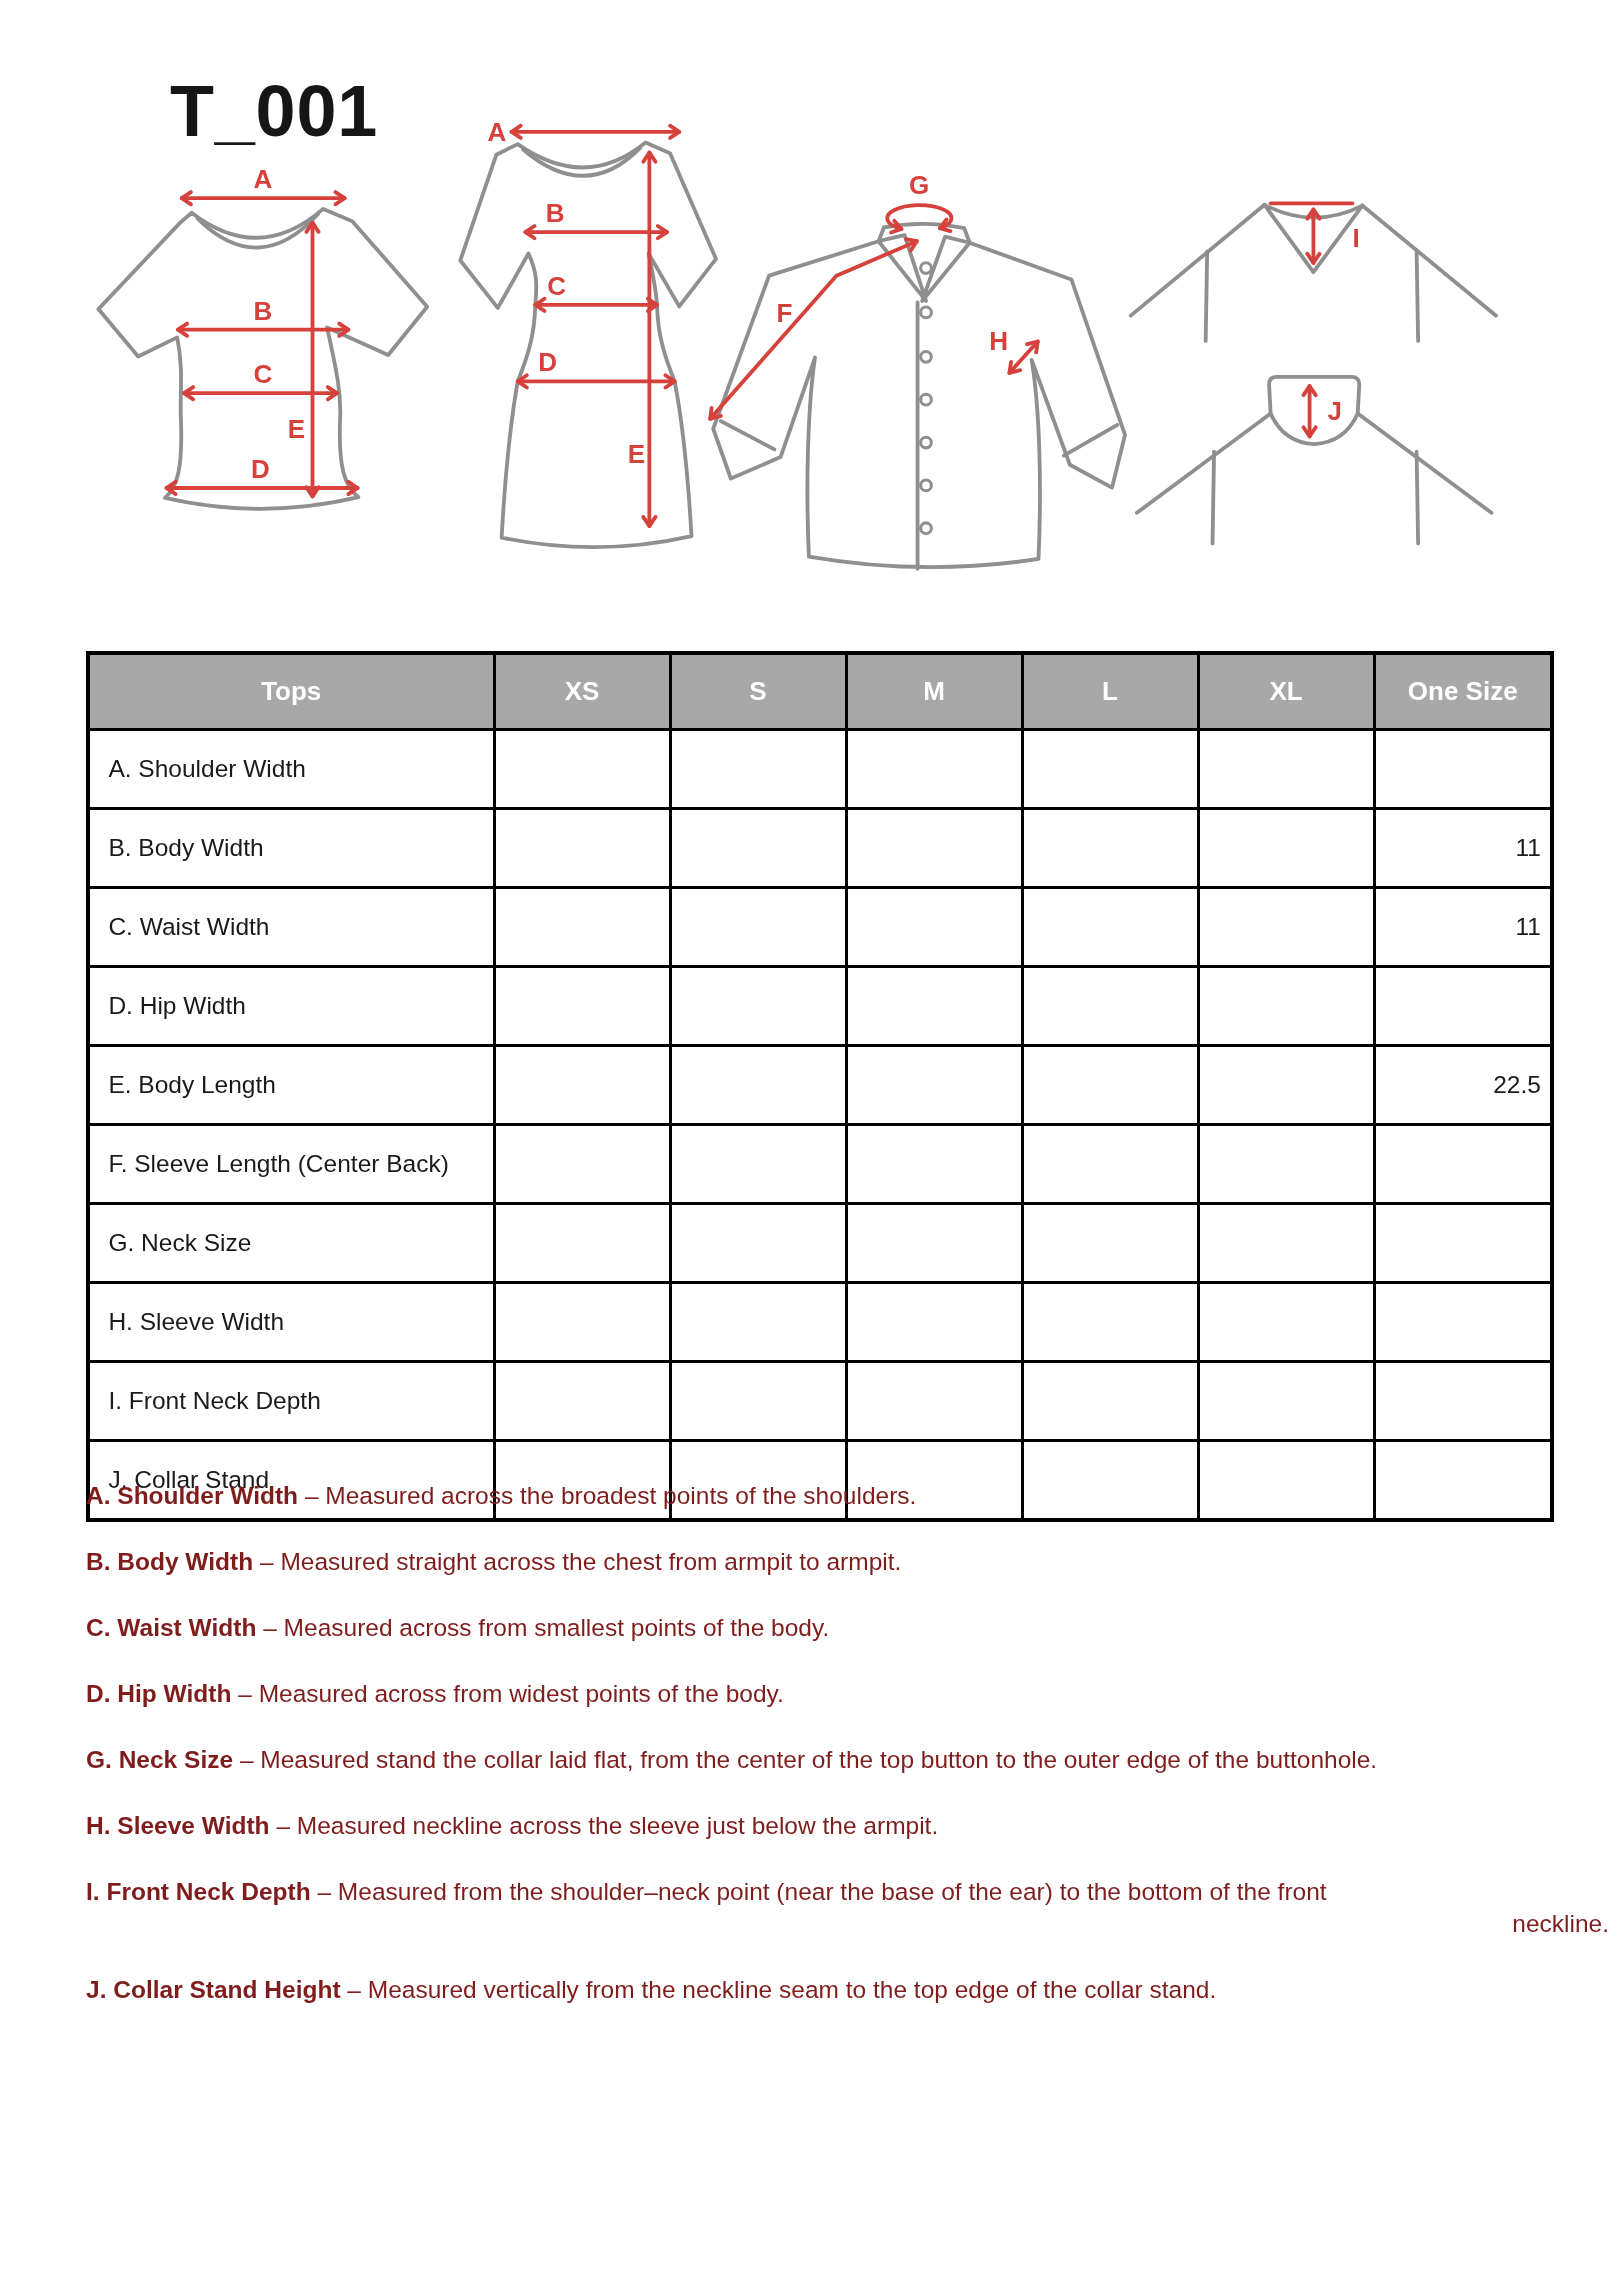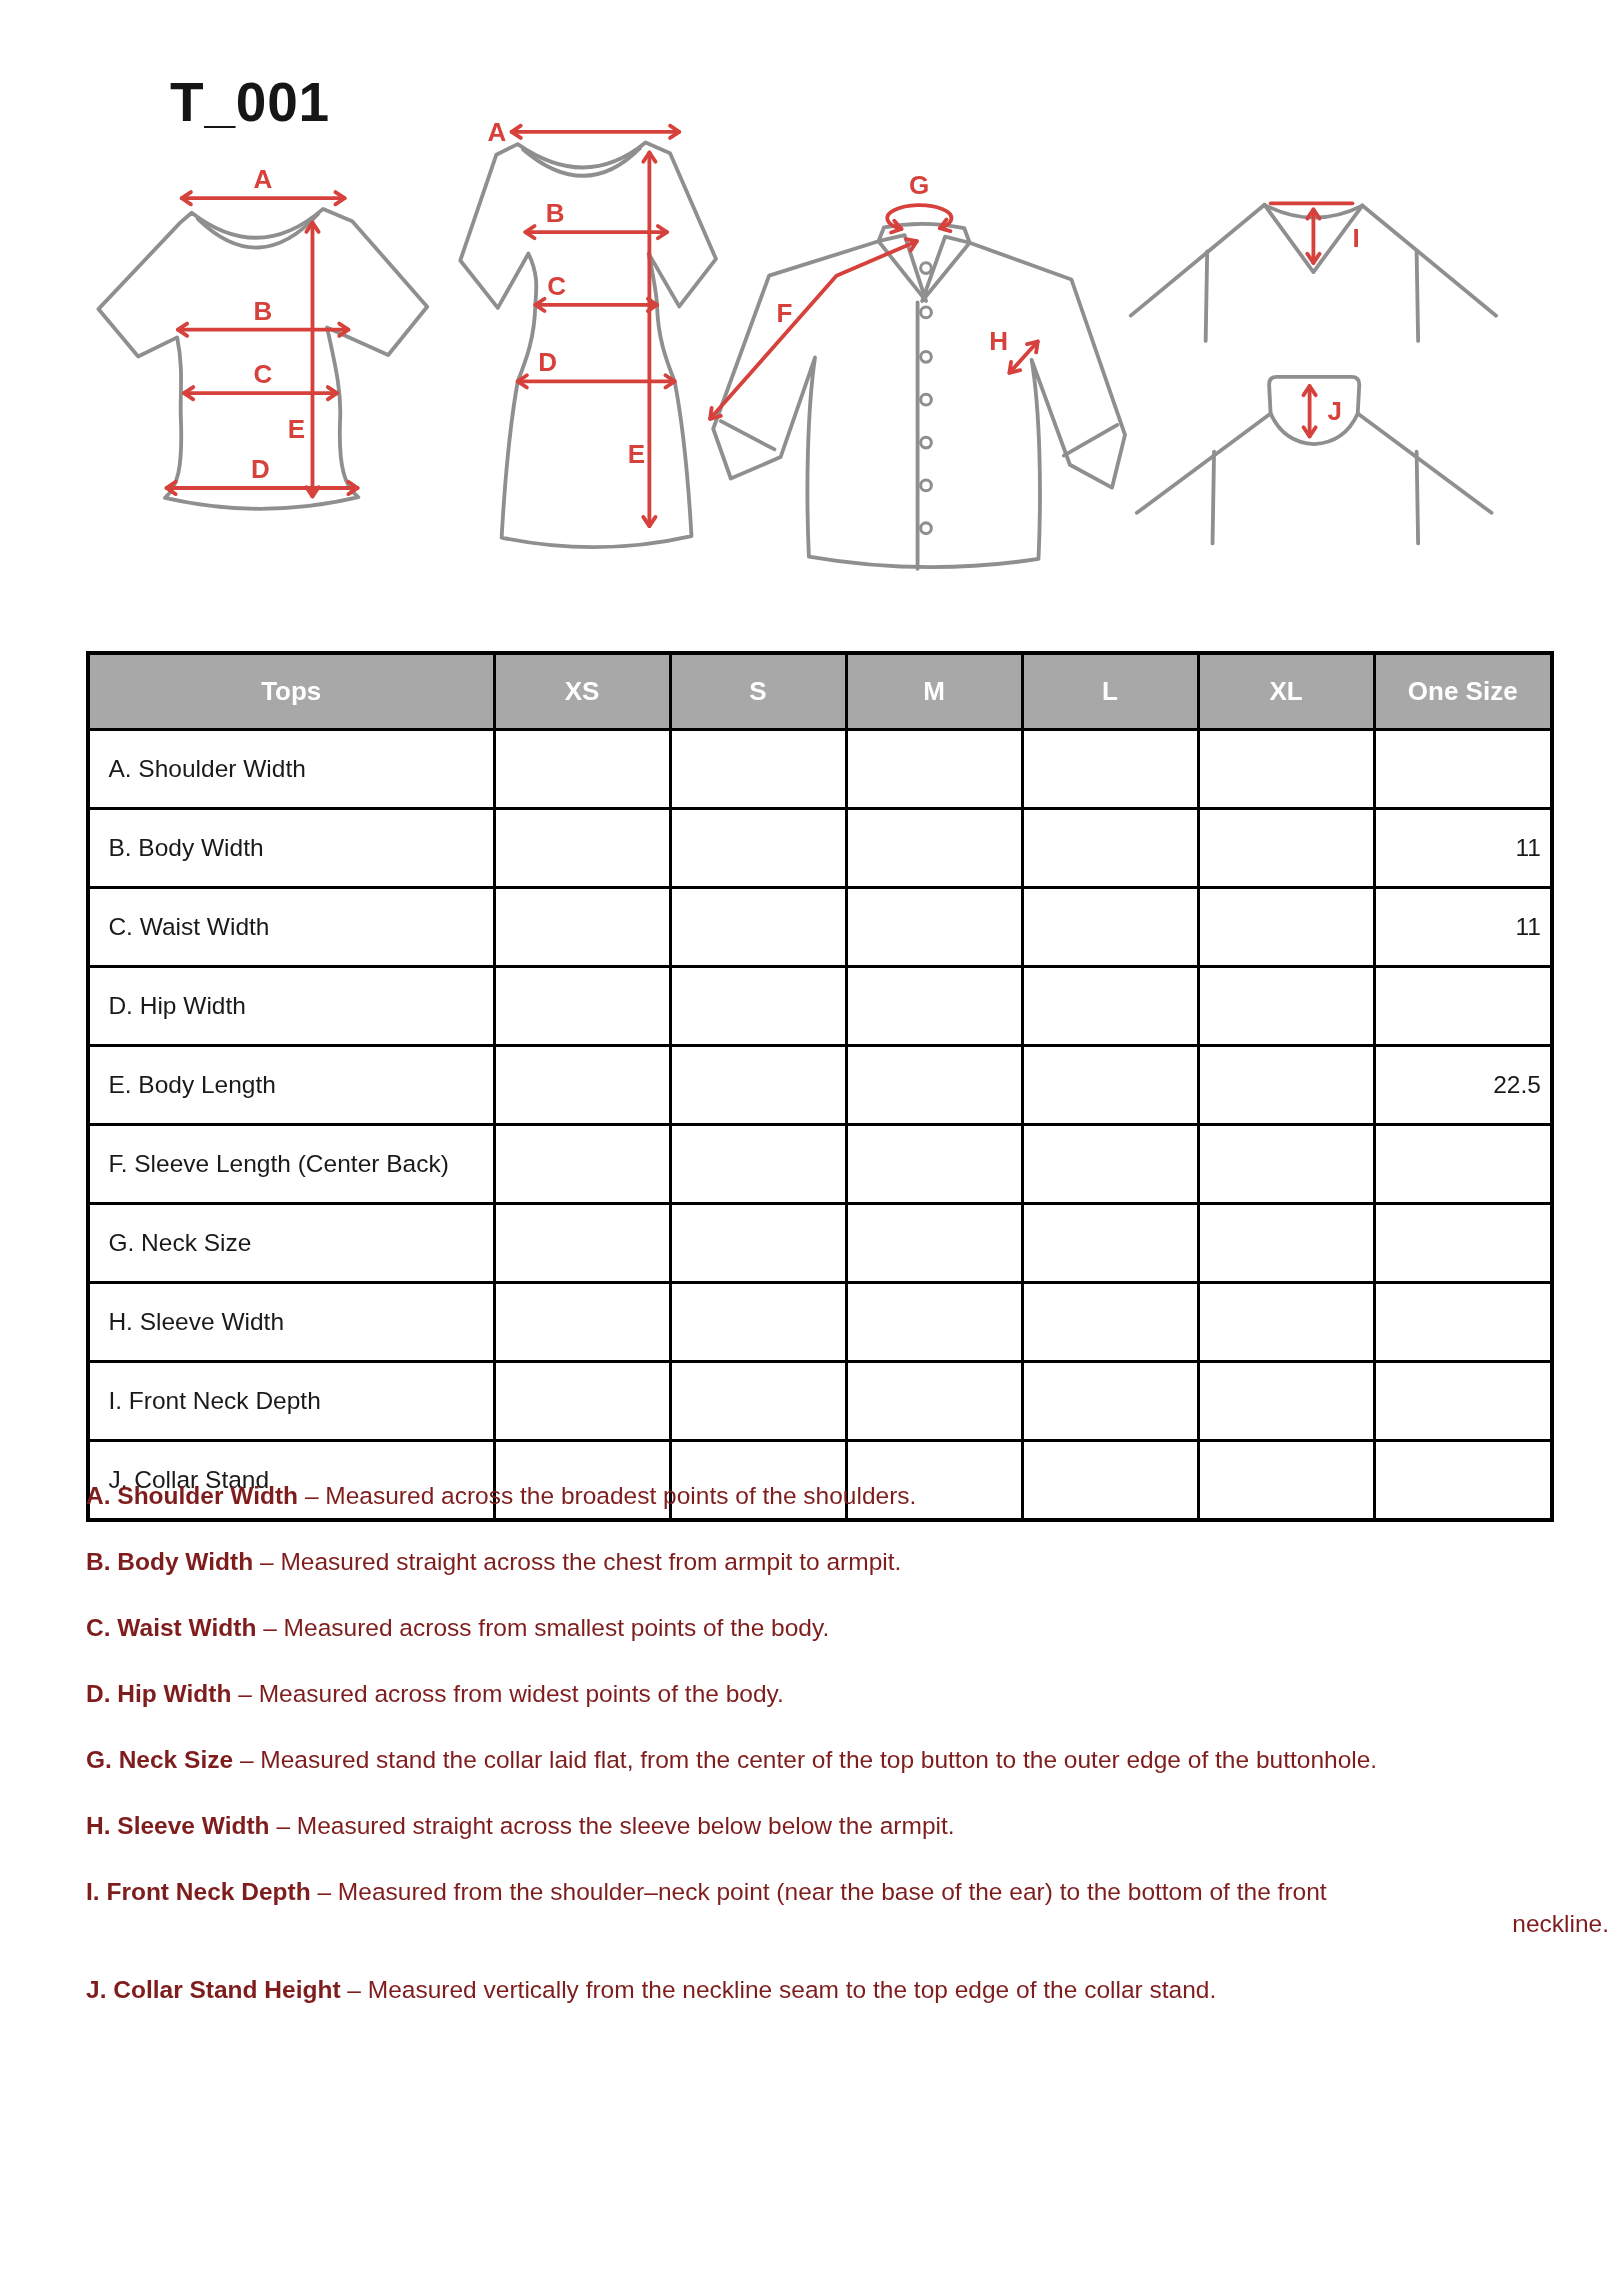--- a/index.html
+++ b/index.html
@@ -8,21 +8,21 @@
     --header-bg:#a8a8a8;
     --header-text:#ffffff;
     --ink:#1a1a1a;
   }
   html,body{margin:0;padding:0;background:#ffffff;}
   #page{
     position:relative;width:1623px;height:2295px;background:#ffffff;
     font-family:"Liberation Sans", sans-serif;color:var(--ink);overflow:hidden;
   }
   .title{
-    position:absolute;left:170px;top:75px;font-size:55px;line-height:1;
+    position:absolute;left:170px;top:75px;font-size:72px;line-height:1;
     font-weight:700;color:#161616;letter-spacing:0.8px;
   }
   svg{position:absolute;overflow:visible;}
   #svg-tshirt{left:77px;top:165px;}
   #svg-dress{left:448px;top:115px;}
   #svg-shirt{left:704px;top:180px;}
   #svg-neck{left:1117px;top:184px;}
   .g-line{fill:none;stroke:var(--outline);stroke-width:5;stroke-linecap:round;stroke-linejoin:round;}
   .g-fill{fill:#ffffff;stroke:var(--outline);stroke-width:5;stroke-linecap:round;stroke-linejoin:round;}
   .g-dot{fill:#ffffff;stroke:var(--outline);stroke-width:4;}
@@ -314,19 +314,19 @@
         </tbody>
     </table>
   </div>
 
   <div id="descriptions" class="descriptions">
       <p><b>A. Shoulder Width</b><span> – Measured across the broadest points of the shoulders.</span></p>
       <p><b>B. Body Width</b><span> – Measured straight across the chest from armpit to armpit.</span></p>
       <p><b>C. Waist Width</b><span> – Measured across from smallest points of the body.</span></p>
       <p><b>D. Hip Width</b><span> – Measured across from widest points of the body.</span></p>
       <p><b>G. Neck Size</b><span> – Measured stand the collar laid flat, from the center of the top button to the outer edge of the buttonhole.</span></p>
-      <p><b>H. Sleeve Width</b><span> – Measured straight across the sleeve below below the armpit.</span></p>
+      <p><b>H. Sleeve Width</b><span> – Measured neckline across the sleeve just below the armpit.</span></p>
       <p><b>I. Front Neck Depth</b><span> – Measured from the shoulder–neck point (near the base of the ear) to the bottom of the front</span><span class="line2">neckline.</span></p>
       <p><b>J. Collar Stand Height</b><span> – Measured vertically from the neckline seam to the top edge of the collar stand.</span></p>
     </div>
 
 </div>
 
 
 </body></html>

